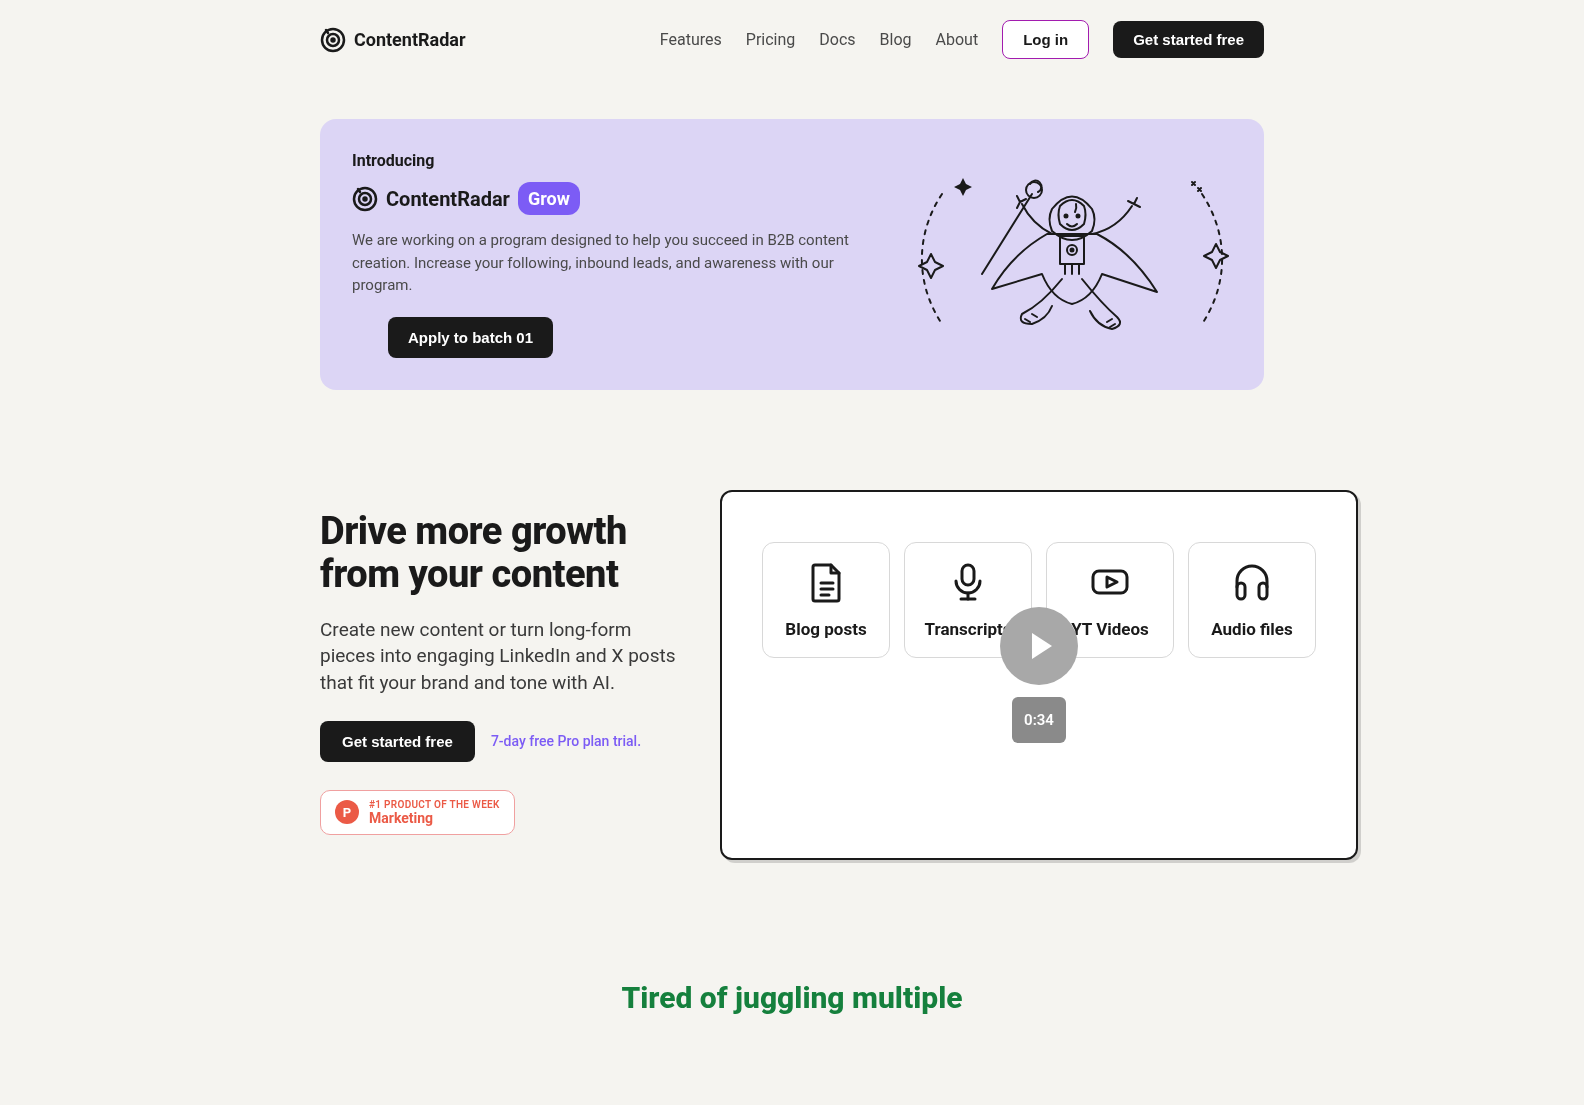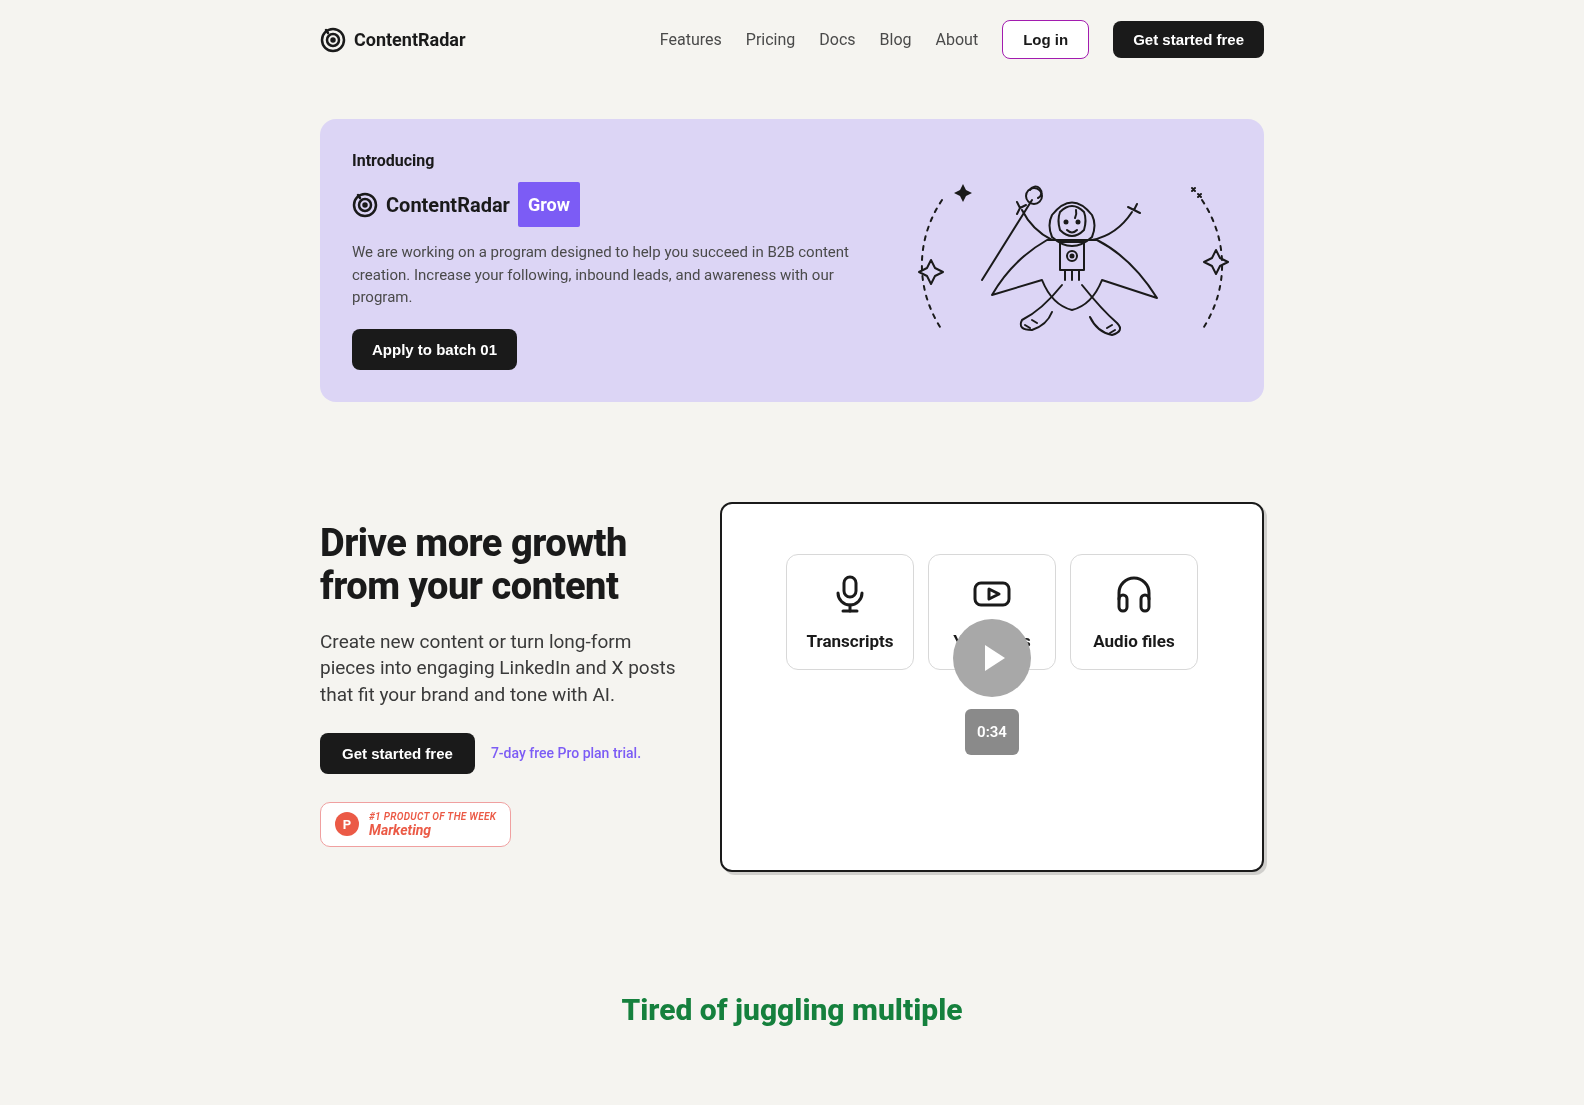--- a/index.html
+++ b/index.html
@@ -117,40 +117,41 @@
     .banner-brand {
       font-size: 20px;
       font-weight: 700;
     }
     
     .grow-badge {
       background: #7c5cf5;
       color: #fff;
       font-size: 18px;
       font-weight: 700;
-      padding: 12px 10px;
-      border-radius: 2px;
+      padding: 6px 10px;
+      border-radius: 12px;
     }
     
     .banner-desc {
       font-size: 15px;
       color: #4a4a4a;
       line-height: 1.5;
       margin-bottom: 20px;
     }
     
     .btn-apply {
       padding: 12px 20px;
       border: none;
       border-radius: 8px;
       background: #1a1a1a;
       font-size: 15px;
       font-weight: 600;
       color: #fff;
       cursor: pointer;
+      margin-left: 36px;
     }
     
     .banner-illustration {
       width: 320px;
       height: 200px;
       flex-shrink: 0;
     }
     
     
     .hero {
@@ -224,21 +225,20 @@
       display: flex;
       align-items: center;
       justify-content: center;
       font-size: 13px;
       font-weight: 700;
     }
     
     .ph-text-wrap {
       display: flex;
       flex-direction: column;
-      font-style: italic;
     }
     
     .ph-line1 {
       font-size: 10px;
       color: #eb5a46;
       font-weight: 600;
       letter-spacing: 0.3px;
     }
     
     .ph-line2 {
@@ -458,20 +458,32 @@
         <span class="ph-text-wrap">
           <span class="ph-line1">#1 PRODUCT OF THE WEEK</span>
           <span class="ph-line2">Marketing</span>
         </span>
       </div>
     </div>
 
     <div class="hero-right">
       <div class="video-card">
         <div class="content-types">
+          <div class="content-type-card">
+            <span class="content-type-icon">
+              <svg viewBox="0 0 42 42" width="42" height="42" fill="none" stroke="#1a1a1a" stroke-width="3" stroke-linecap="round" stroke-linejoin="round">
+                <path d="M10 4 h16 l8 8 v26 a2 2 0 0 1 -2 2 h-22 a2 2 0 0 1 -2 -2 v-32 a2 2 0 0 1 2 -2 z"></path>
+                <path d="M26 4 v8 h8"></path>
+                <line x1="16" y1="22" x2="28" y2="22"></line>
+                <line x1="16" y1="28" x2="28" y2="28"></line>
+                <line x1="16" y1="34" x2="24" y2="34"></line>
+              </svg>
+            </span>
+            <span class="content-type-label">Blog posts</span>
+          </div>
           <div class="content-type-card">
             <span class="content-type-icon">
               <svg viewBox="0 0 42 42" width="42" height="42" fill="none" stroke="#1a1a1a" stroke-width="3" stroke-linecap="round" stroke-linejoin="round">
                 <rect x="15" y="4" width="12" height="20" rx="6"></rect>
                 <path d="M9 20 a12 12 0 0 0 24 0"></path>
                 <line x1="21" y1="32" x2="21" y2="38"></line>
                 <line x1="14" y1="38" x2="28" y2="38"></line>
               </svg>
             </span>
             <span class="content-type-label">Transcripts</span>

